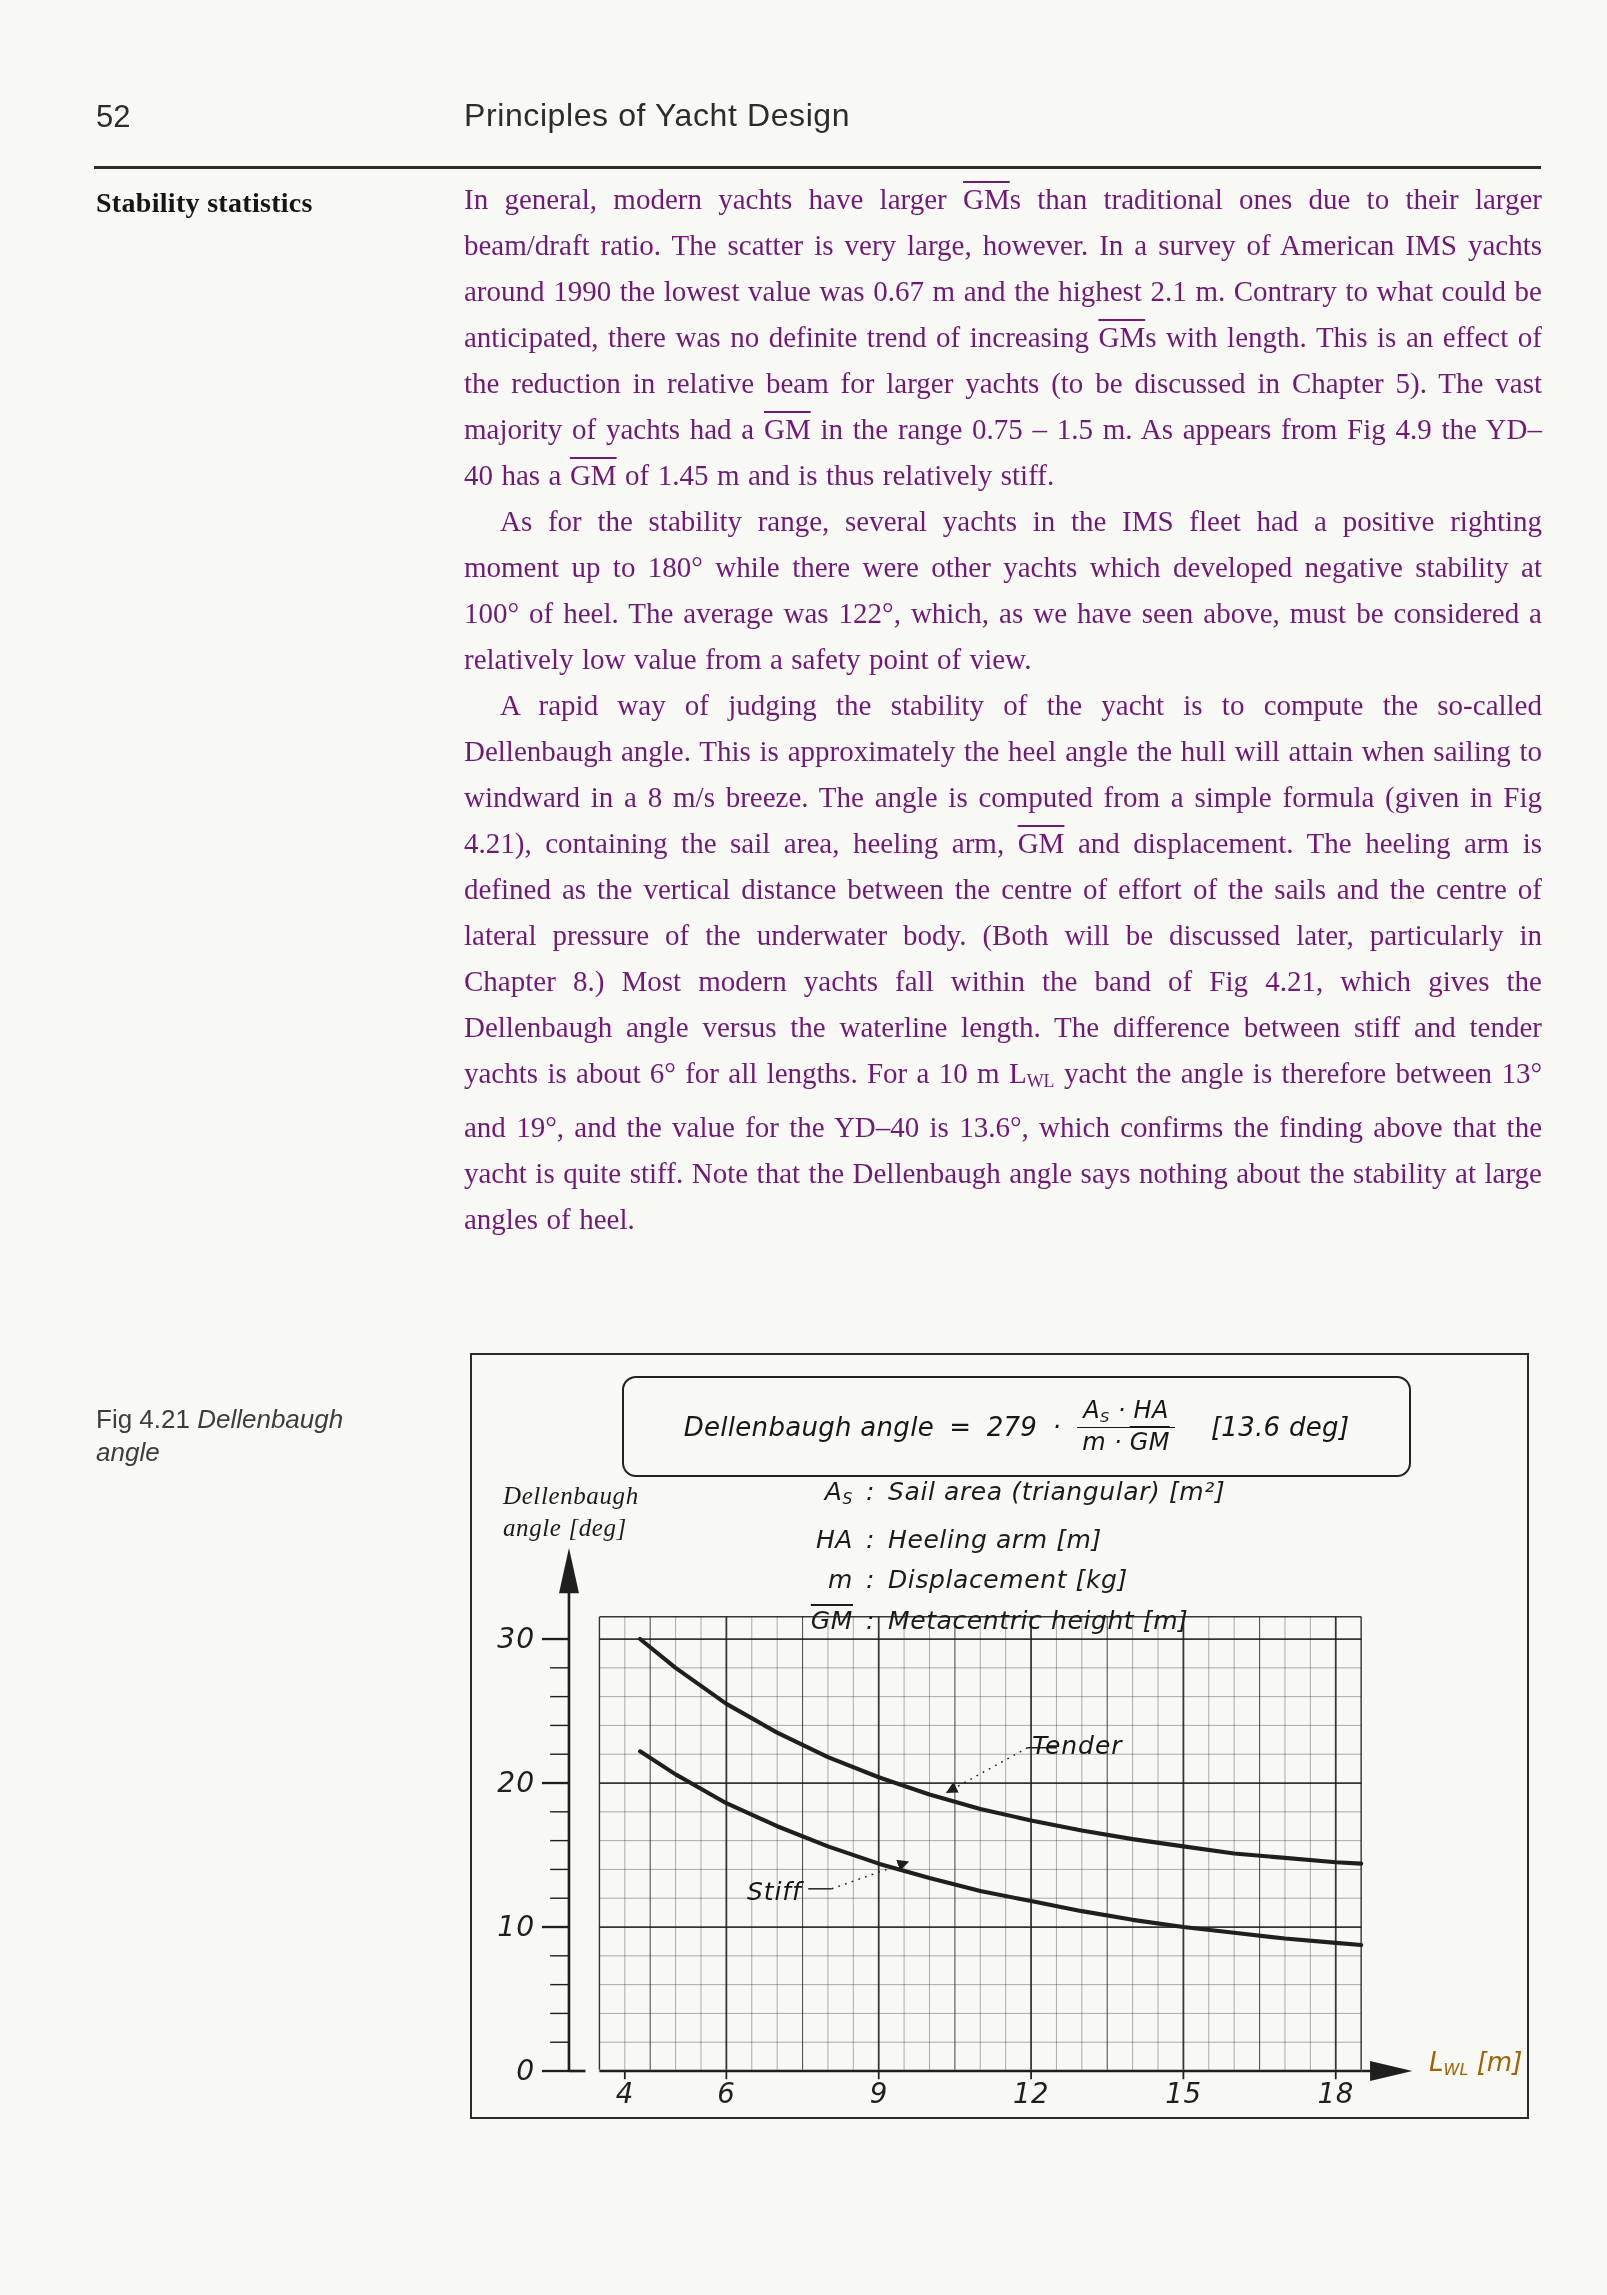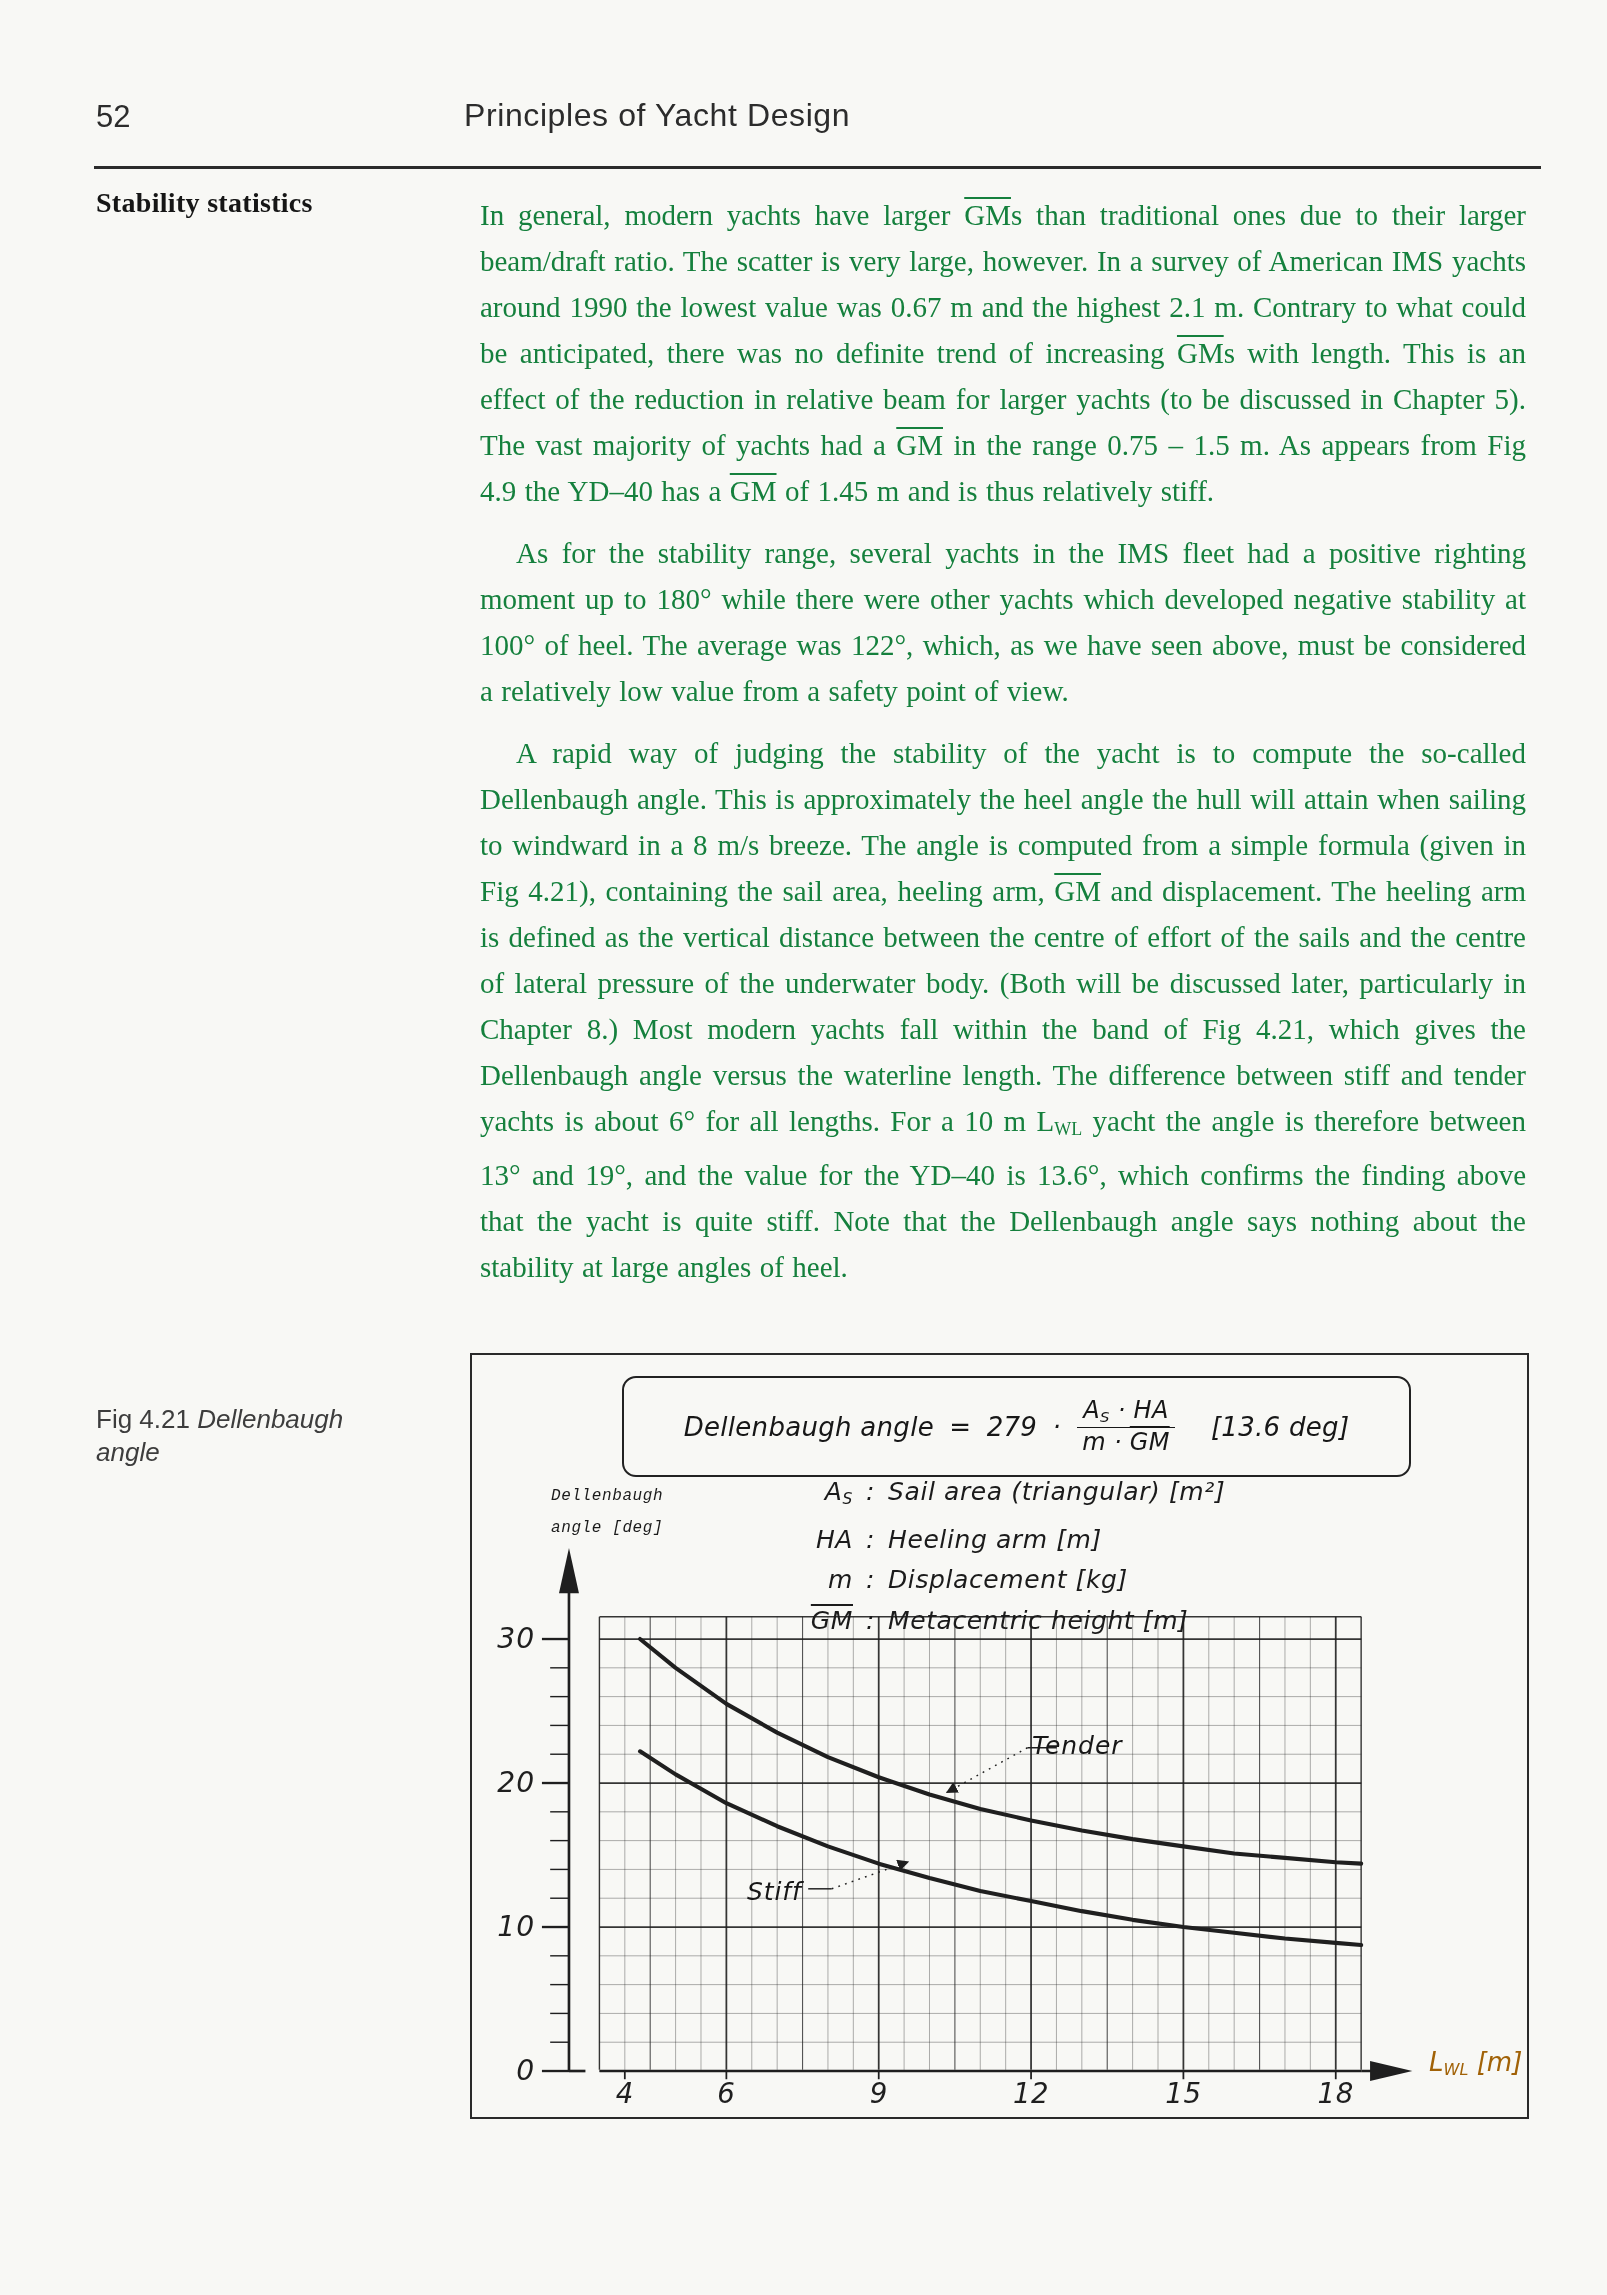--- a/index.html
+++ b/index.html
@@ -12,42 +12,42 @@
   
   .page-number{position:absolute;left:96px;top:99px;font-family:"Liberation Sans",sans-serif;font-size:31px;color:#2c2c2c;}
   .header-title{position:absolute;left:464px;top:97px;font-family:"Liberation Sans",sans-serif;font-size:32px;color:#2c2c2c;letter-spacing:0.6px;text-align:center;}
   .header-rule{position:absolute;left:94px;top:166px;width:1447px;height:2.9px;background:#2b2b2b;}
   
   .section-heading{position:absolute;left:96px;top:187px;font-size:28px;font-weight:bold;color:#161616;letter-spacing:0.3px;}
   .figure-caption{position:absolute;left:96px;top:1359px;width:317px;font-family:"Liberation Sans",sans-serif;font-size:26px;line-height:33px;color:#3d3d3d;margin-top:44px;}
   .figure-caption .cap-italic{font-style:italic;}
   
   .main-text{position:absolute;left:464px;top:176px;width:1078px;}
-  .main-text p{margin:16px;font-size:29px;line-height:46px;text-align:justify;color:#15803d;word-spacing:1.2px;}
+  .main-text p{margin:0;font-size:29px;line-height:46px;text-align:justify;color:#701a75;word-spacing:1.2px;}
   .main-text p.indent{text-indent:36px;}
   .ol{text-decoration:overline;}
   .sub{font-size:0.62em;vertical-align:-0.25em;}
   
   .figure-panel{position:absolute;left:470px;top:1353px;width:1055px;height:762px;border:2.4px solid #2a2a2a;background:transparent;}
   .chart-svg{position:absolute;left:0;top:0;width:100%;height:100%;}
   .formula-box{
     position:absolute;left:150px;top:21px;width:785px;height:97px;
     border:2.4px solid #222;border-radius:14px;
     display:flex;align-items:center;justify-content:center;gap:15.3px;
     font-family:"DejaVu Sans",sans-serif;font-style:italic;font-size:26px;color:#171717;letter-spacing:0.3px;
   }
   .frac{display:inline-flex;flex-direction:column;align-items:center;line-height:1.05;font-size:24px;}
   .frac .num{padding:0 5.9px 2.4px 5.9px;border-bottom:1.8px solid #171717;}
   .frac .den{padding:1.8px 5.9px 0 5.9px;}
   .formula-result{margin-left:20px;}
   .legend{position:absolute;left:320px;top:121px;font-family:"DejaVu Sans",sans-serif;font-style:italic;font-size:25px;color:#1b1b1b;letter-spacing:0.6px;}
   .legend-row{display:flex;margin-bottom:8.8px;line-height:32px;}
   .legend-sym{width:61px;text-align:right;white-space:nowrap;}
   .legend-colon{width:35px;text-align:center;}
-  .y-axis-title{position:absolute;left:31px;top:125px;font-family:Liberation Mono, monospace;font-style:italic;font-size:16px;line-height:32px;color:#1b1b1b;letter-spacing:0.6px;margin-left:48px;}
+  .y-axis-title{position:absolute;left:31px;top:125px;font-family:Liberation Serif, serif;font-style:italic;font-size:25px;line-height:32px;color:#1b1b1b;letter-spacing:0.6px;}
   .x-axis-title{position:absolute;left:957px;top:692px;font-family:"DejaVu Sans",sans-serif;font-style:italic;font-size:26px;color:#a16207;white-space:nowrap;}
   .curve-label{position:absolute;font-family:"DejaVu Sans",sans-serif;font-style:italic;font-size:25px;color:#171717;letter-spacing:0.9px;}
   .label-tender{left:560px;top:376px;}
   .label-stiff{left:275px;top:522px;}
 </style>
 </head>
 <body>
 
 <div class="page-number">52</div>
 <div class="header-title">Principles of Yacht Design</div>

